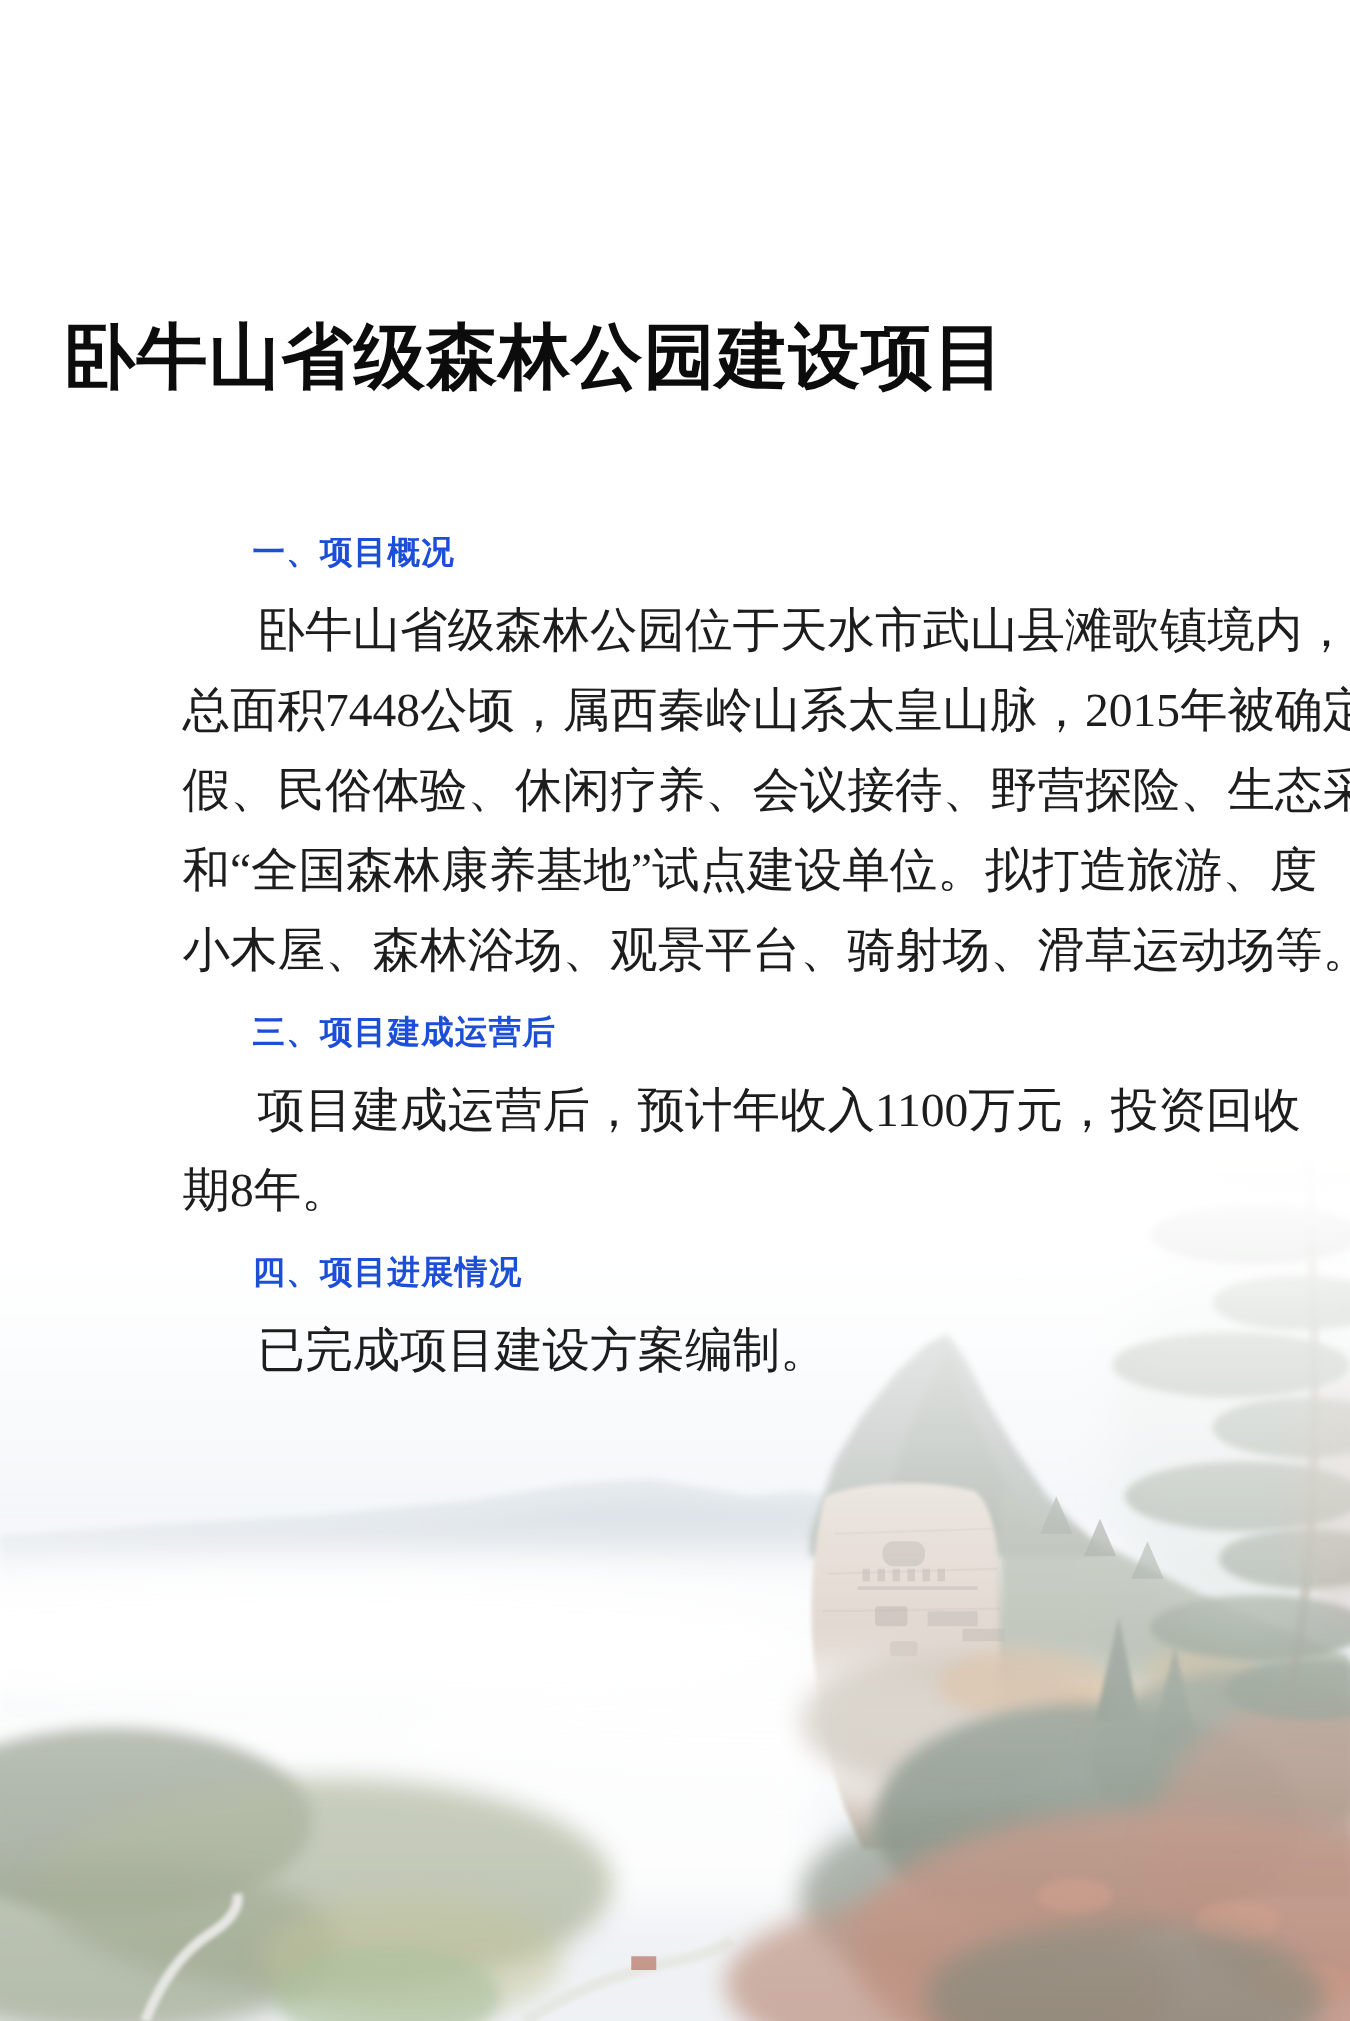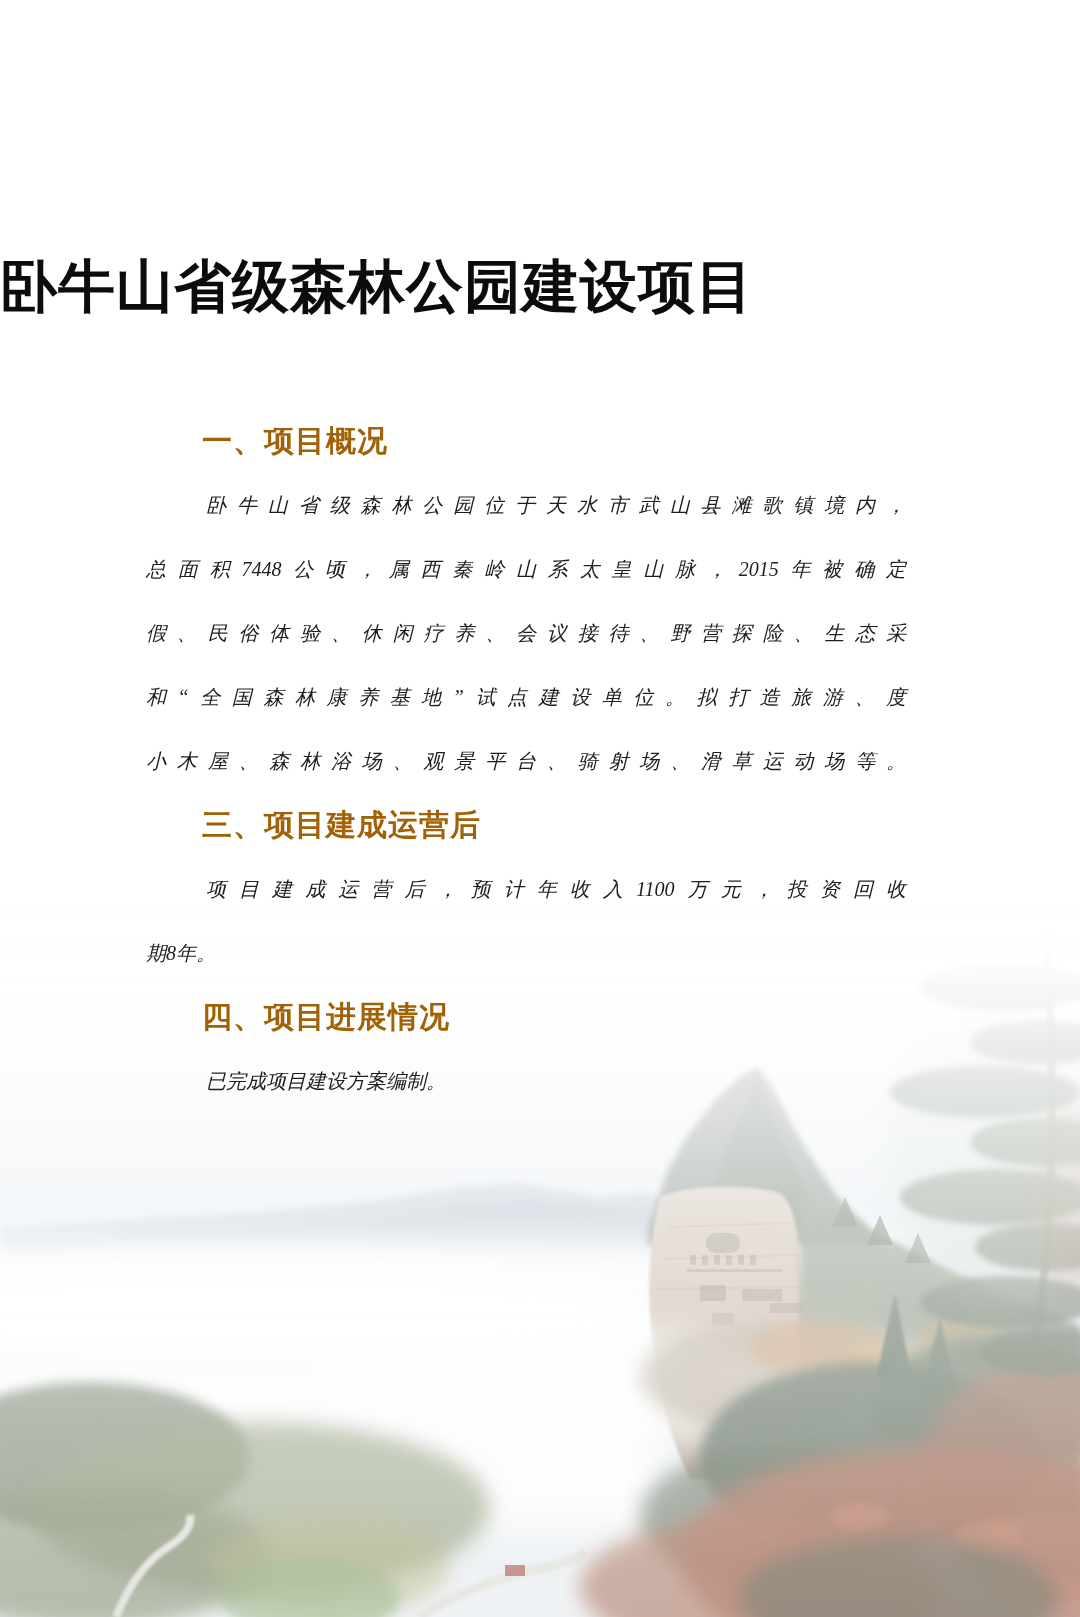--- a/index.html
+++ b/index.html
@@ -4,37 +4,36 @@
 <style>
   html,body{margin:0;padding:0;}
   body{
     width:1080px;height:1617px;background:#ffffff;overflow:hidden;position:relative;
     font-family:"Liberation Serif","DejaVu Serif",serif;
   }
   .page{position:absolute;left:0;top:0;width:1080px;height:1617px;background:#ffffff;}
   .photo{position:absolute;left:0;top:897px;width:1080px;height:720px;display:block;}
   .title{
     position:absolute;top:243px;left:0;width:856px;height:86px;line-height:86px;
-    text-align:left;font-family:"Liberation Sans","DejaVu Sans",sans-serif;
+    text-align:center;font-family:"Liberation Sans","DejaVu Sans",sans-serif;
     font-weight:700;font-size:57px;color:#0c0c0c;letter-spacing:1px;white-space:nowrap;
   }
   .doc{position:absolute;left:146px;top:409px;width:760px;color:#1d1d1d;}
   .line{
-    height:64px;line-height:64px;font-size:20px;white-space:nowrap;
+    height:64px;line-height:64px;font-size:38px;white-space:nowrap;
     text-align:left;
-    font-style:italic;
   }
   .fill{
     text-align:justify;text-align-last:justify;
     text-justify:inter-character;
   }
   .indent{text-indent:60px;}
   .heading{
-    height:64px;line-height:64px;font-size:30px;font-weight:700;
-    font-family:"Liberation Sans","DejaVu Sans",sans-serif;color:#a16207;
+    height:64px;line-height:64px;font-size:26px;font-weight:700;
+    font-family:"Liberation Sans","DejaVu Sans",sans-serif;color:#1d4ed8;
     padding-left:56px;white-space:nowrap;letter-spacing:1px;
   }
 </style>
 </head>
 <body>
 
 <div class="page">
 
   <svg class="photo" viewBox="0 0 1080 720" preserveAspectRatio="none" aria-hidden="true">
     <defs>

